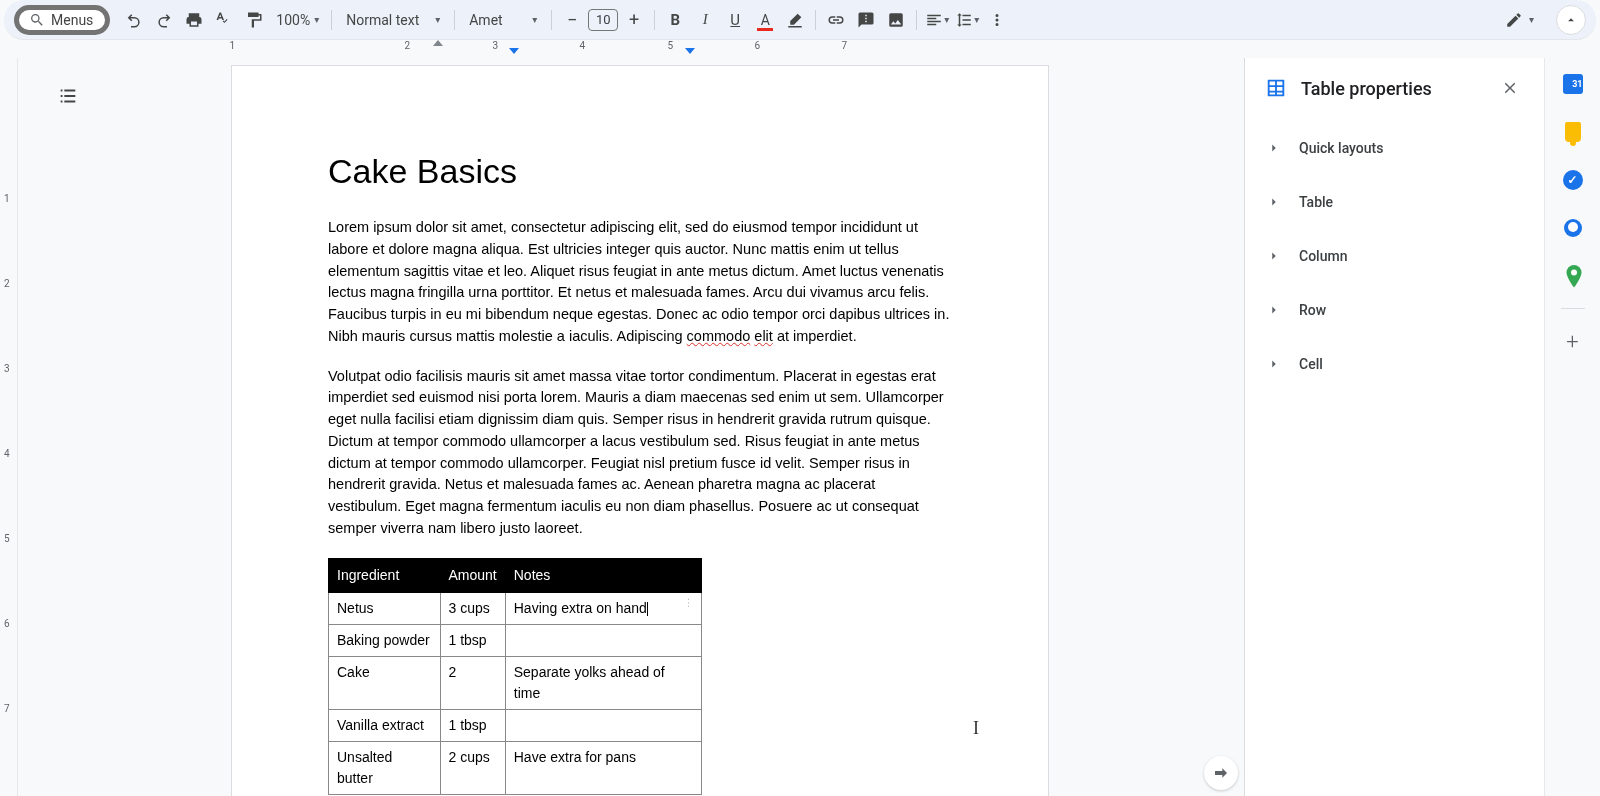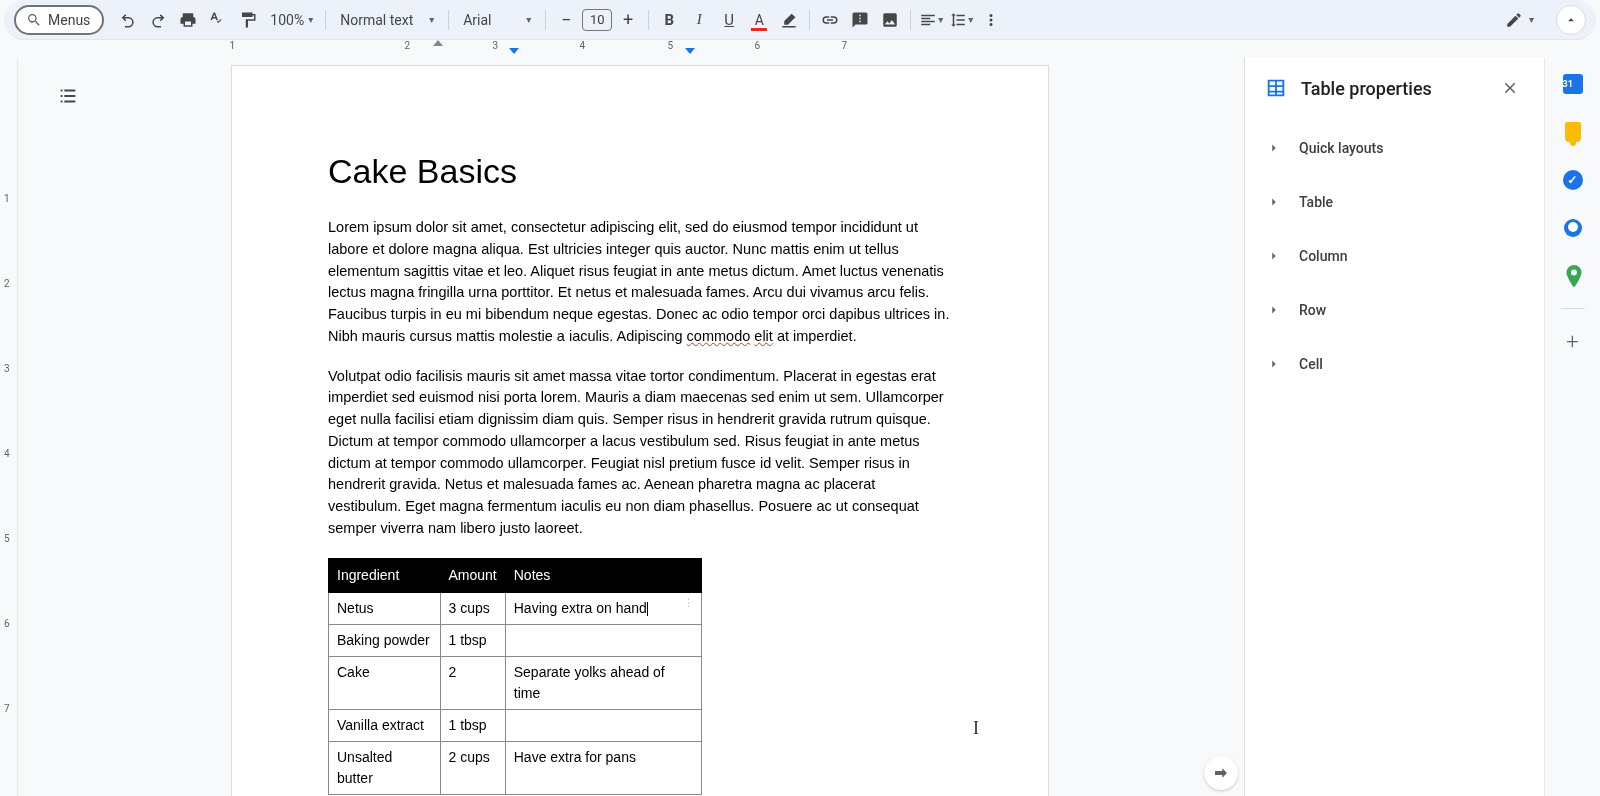--- a/index.html
+++ b/index.html
@@ -1,21 +1,21 @@
 <!DOCTYPE html>
 <html><head>
 <meta charset="utf-8">
 <style>
 * { box-sizing: border-box; margin: 0; padding: 0; }
 body { font-family: "Google Sans", Roboto, Arial, sans-serif; font-size: 13px; color: #3c4043; background: #f8f9fa; overflow: hidden; width: 1600px; height: 796px; position: relative; }
 
 
 .toolbar { height: 40px; background: #edf2fa; display: flex; align-items: center; padding: 0 10px; gap: 2px; border-bottom: 1px solid #e3e6ea; border-radius: 30px; margin: 0 4px; }
 .tool-btn { width: 28px; height: 28px; border-radius: 4px; display: flex; align-items: center; justify-content: center; color: #444746; cursor: pointer; }
-.menus-pill { display: flex; align-items: center; gap: 6px; background: #fff; border-radius: 16px; height: 30px; padding: 0 12px 0 10px; margin-right: 8px; font-size: 14px; color: #444; border: 2px solid #737373;}
+.menus-pill { display: flex; align-items: center; gap: 6px; background: #fff; border-radius: 16px; height: 30px; padding: 0 12px 0 10px; margin-right: 8px; font-size: 14px; color: #444; border: 5px solid #737373;}
 .sep { width: 1px; height: 20px; background: #cdd1d5; margin: 0 4px; }
 .zoom-sel { display: flex; align-items: center; gap: 4px; padding: 0 6px; height: 28px; border-radius: 4px; font-size: 14px; color: #444746; }
 .style-sel { display: flex; align-items: center; gap: 10px; padding: 0 8px; height: 28px; border-radius: 4px; font-size: 14px; color: #444746; min-width: 110px; justify-content: space-between; }
 .font-sel { display: flex; align-items: center; gap: 8px; padding: 0 8px; height: 28px; border-radius: 4px; font-size: 14px; color: #444746; min-width: 84px; justify-content: space-between; }
 .font-size-box { width: 30px; height: 22px; border: 1px solid #747775; border-radius: 4px; display:flex; align-items:center; justify-content:center; font-size: 13px; }
 .spacer { flex: 1; }
 .edit-pill { display: flex; align-items: center; gap: 6px; height: 30px; padding: 0 8px; border-radius: 16px; }
 .collapse-btn { width: 30px; height: 30px; border-radius: 15px; background: #fff; display:flex; align-items:center; justify-content:center; border:1px solid #dadce0; margin-left: 12px;}
 
 
@@ -49,21 +49,21 @@
 .sp-title { font-size: 18px; font-weight: 500; color: #202124; flex:1; }
 .sp-close { width: 28px; height: 28px; display:flex; align-items:center; justify-content:center; border-radius:50%; cursor:pointer; color:#5f6368;}
 .sp-section { height: 54px; display:flex; align-items:center; gap: 16px; padding: 0 20px; cursor:pointer; color:#3c4043; font-size:14px; font-weight:500; border-top: 1px solid transparent;}
 .sp-section .chev { width:18px; display:flex; justify-content:center; color:#5f6368;}
 .sp-scroll { overflow-y:auto; flex:1; }
 
 
 .quickbar { width: 56px; background: #f8f9fa; border-left: 1px solid #e8e8e8; display:flex; flex-direction:column; align-items:center; padding-top: 6px; gap: 8px; }
 .qb-item { width: 40px; height: 40px; border-radius: 50%; display:flex; align-items:center; justify-content:center; cursor:pointer; }
 .qb-sep { width: 24px; height:1px; background:#dadce0; margin: 4px 0;}
-.qb-cal { width:20px;height:20px;background:#1a73e8;border-radius:3px;display:flex;align-items:center;justify-content:flex-start;color:#fff;font-size:9px;font-weight:700;}
+.qb-cal { width:20px;height:20px;background:#1a73e8;border-radius:3px;display:flex;align-items:center;justify-content:flex-end;color:#fff;font-size:9px;font-weight:700;}
 .qb-keep { width:16px;height:20px;background:#fbbc04;border-radius:2px 2px 4px 4px; position:relative;}
 .qb-keep::before{content:"";position:absolute;bottom:-4px;left:5px;width:6px;height:6px;border-radius:50%;background:#fbbc04;}
 .qb-tasks { width:20px;height:20px;border-radius:50%;background:#1a73e8;display:flex;align-items:center;justify-content:center;color:#fff;font-size:12px;font-weight:700;}
 .qb-contacts { width:18px;height:18px;border-radius:50%;background:#1a73e8;position:relative;}
 .qb-contacts::after{content:"";position:absolute;top:3px;left:4px;width:10px;height:10px;border-radius:50%;background:#fff;}
 .qb-maps-pin { width:16px;height:22px;position:relative;}
 .qb-maps-pin svg { display:block;}
 .qb-plus { font-size:22px; color:#5f6368; font-weight:300;}
 
 
@@ -117,21 +117,21 @@
     <span>100%</span>
     <span class="arrow-down">▾</span>
   </div>
   <div class="sep"></div>
   <div class="style-sel">
     <span>Normal text</span>
     <span class="arrow-down">▾</span>
   </div>
   <div class="sep"></div>
   <div class="font-sel">
-    <span>Arial</span>
+    <span>Amet</span>
     <span class="arrow-down">▾</span>
   </div>
   <div class="sep"></div>
   <div class="tool-btn">
       <span style="font-size:18px;line-height:18px;">−</span>
     </div>
   <div class="font-size-box">
       <span>10</span>
     </div>
   <div class="tool-btn">

